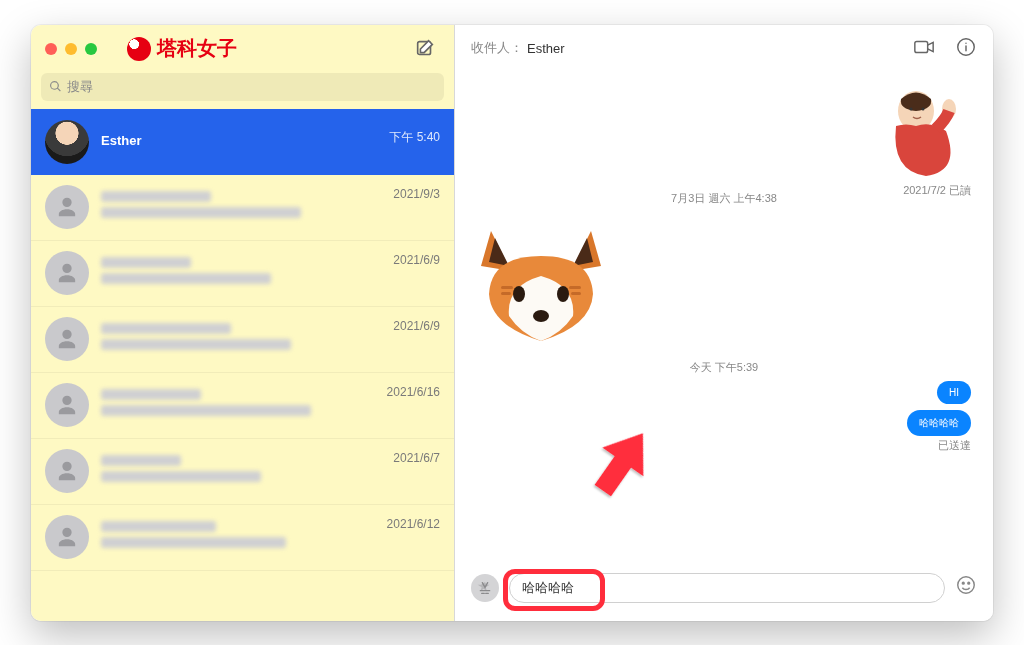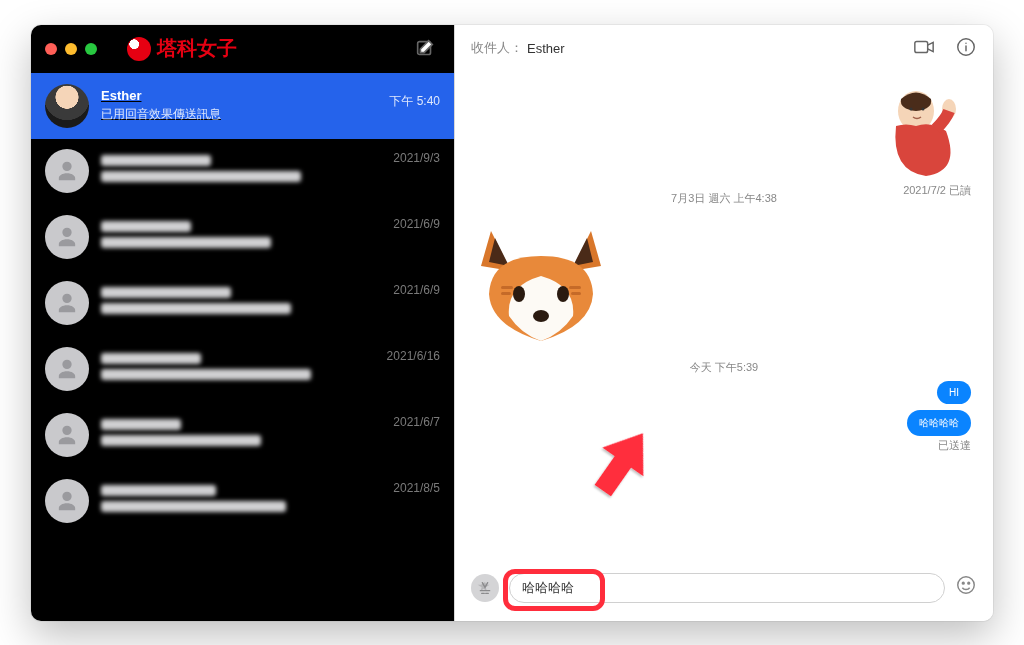--- a/index.html
+++ b/index.html
@@ -17,25 +17,24 @@
       height: 596px;
       border-radius: 10px;
       overflow: hidden;
       box-shadow: 0 15px 40px rgba(0,0,0,0.25), 0 0 0 1px rgba(0,0,0,0.05);
       display: flex;
       background: #fff;
       position: relative;
     }
     .sidebar {
       width: 424px;
-      background: #000000;
+      background: #fef9c3;
       display: flex;
       flex-direction: column;
       border-right: 1px solid #d8d8d8;
-      text-decoration: underline;
     }
     .titlebar {
       height: 48px;
       display: flex;
       align-items: center;
       padding: 0 14px;
       position: relative;
     }
     .traffic-lights { display: flex; gap: 8px; }
     .traffic-light { width: 12px; height: 12px; border-radius: 50%; }
@@ -188,26 +187,33 @@
         <span class="brand-icon"></span>
         <span>塔科女子</span>
       </div>
       <div class="compose-btn">
         <svg viewBox="0 0 24 24" fill="none" stroke="currentColor" stroke-width="1.8">
           <rect x="4" y="4" width="14" height="14" rx="2"></rect>
           <path d="M16 3l4 4-9 9H7v-4l9-9z" fill="#fff"></path>
         </svg>
       </div>
     </div>
+    <div class="search-wrap">
+      <div class="search">
+        <svg viewBox="0 0 24 24">
+            <path d="M10 2a8 8 0 105.3 14l5 5 1.4-1.4-5-5A8 8 0 0010 2zm0 2a6 6 0 110 12 6 6 0 010-12z"></path>
+          </svg>
+        <span>搜尋</span>
+      </div>
+    </div>
     <div class="conv-list">
       <div class="conv selected">
         <div class="avatar memoji"></div>
         <div class="conv-body">
           <div class="conv-title">Esther</div>
-          <div class="conv-sub">已用回音效果傳送訊息</div>
         </div>
         <div class="conv-time">下午 5:40</div>
       </div>
 
       <div class="conv">
         <div class="avatar">
             <svg viewBox="0 0 24 24">
               <path d="M12 12a4 4 0 100-8 4 4 0 000 8zm0 2c-4 0-7 2-7 4v2h14v-2c0-2-3-4-7-4z"></path>
             </svg>
           </div>
@@ -268,21 +274,21 @@
       <div class="conv">
         <div class="avatar">
             <svg viewBox="0 0 24 24">
               <path d="M12 12a4 4 0 100-8 4 4 0 000 8zm0 2c-4 0-7 2-7 4v2h14v-2c0-2-3-4-7-4z"></path>
             </svg>
           </div>
         <div class="conv-body">
             <div class="blur-line" style="width:115px"></div>
             <div class="blur-line" style="width:185px"></div>
           </div>
-        <div class="conv-time">2021/8/5</div>
+        <div class="conv-time">2021/6/12</div>
       </div>
     </div>
   </div>
 
   <div class="main">
     <div class="header">
       <span class="header-label">收件人：</span>
       <span>Esther</span>
       <div class="header-actions">
         <span>

